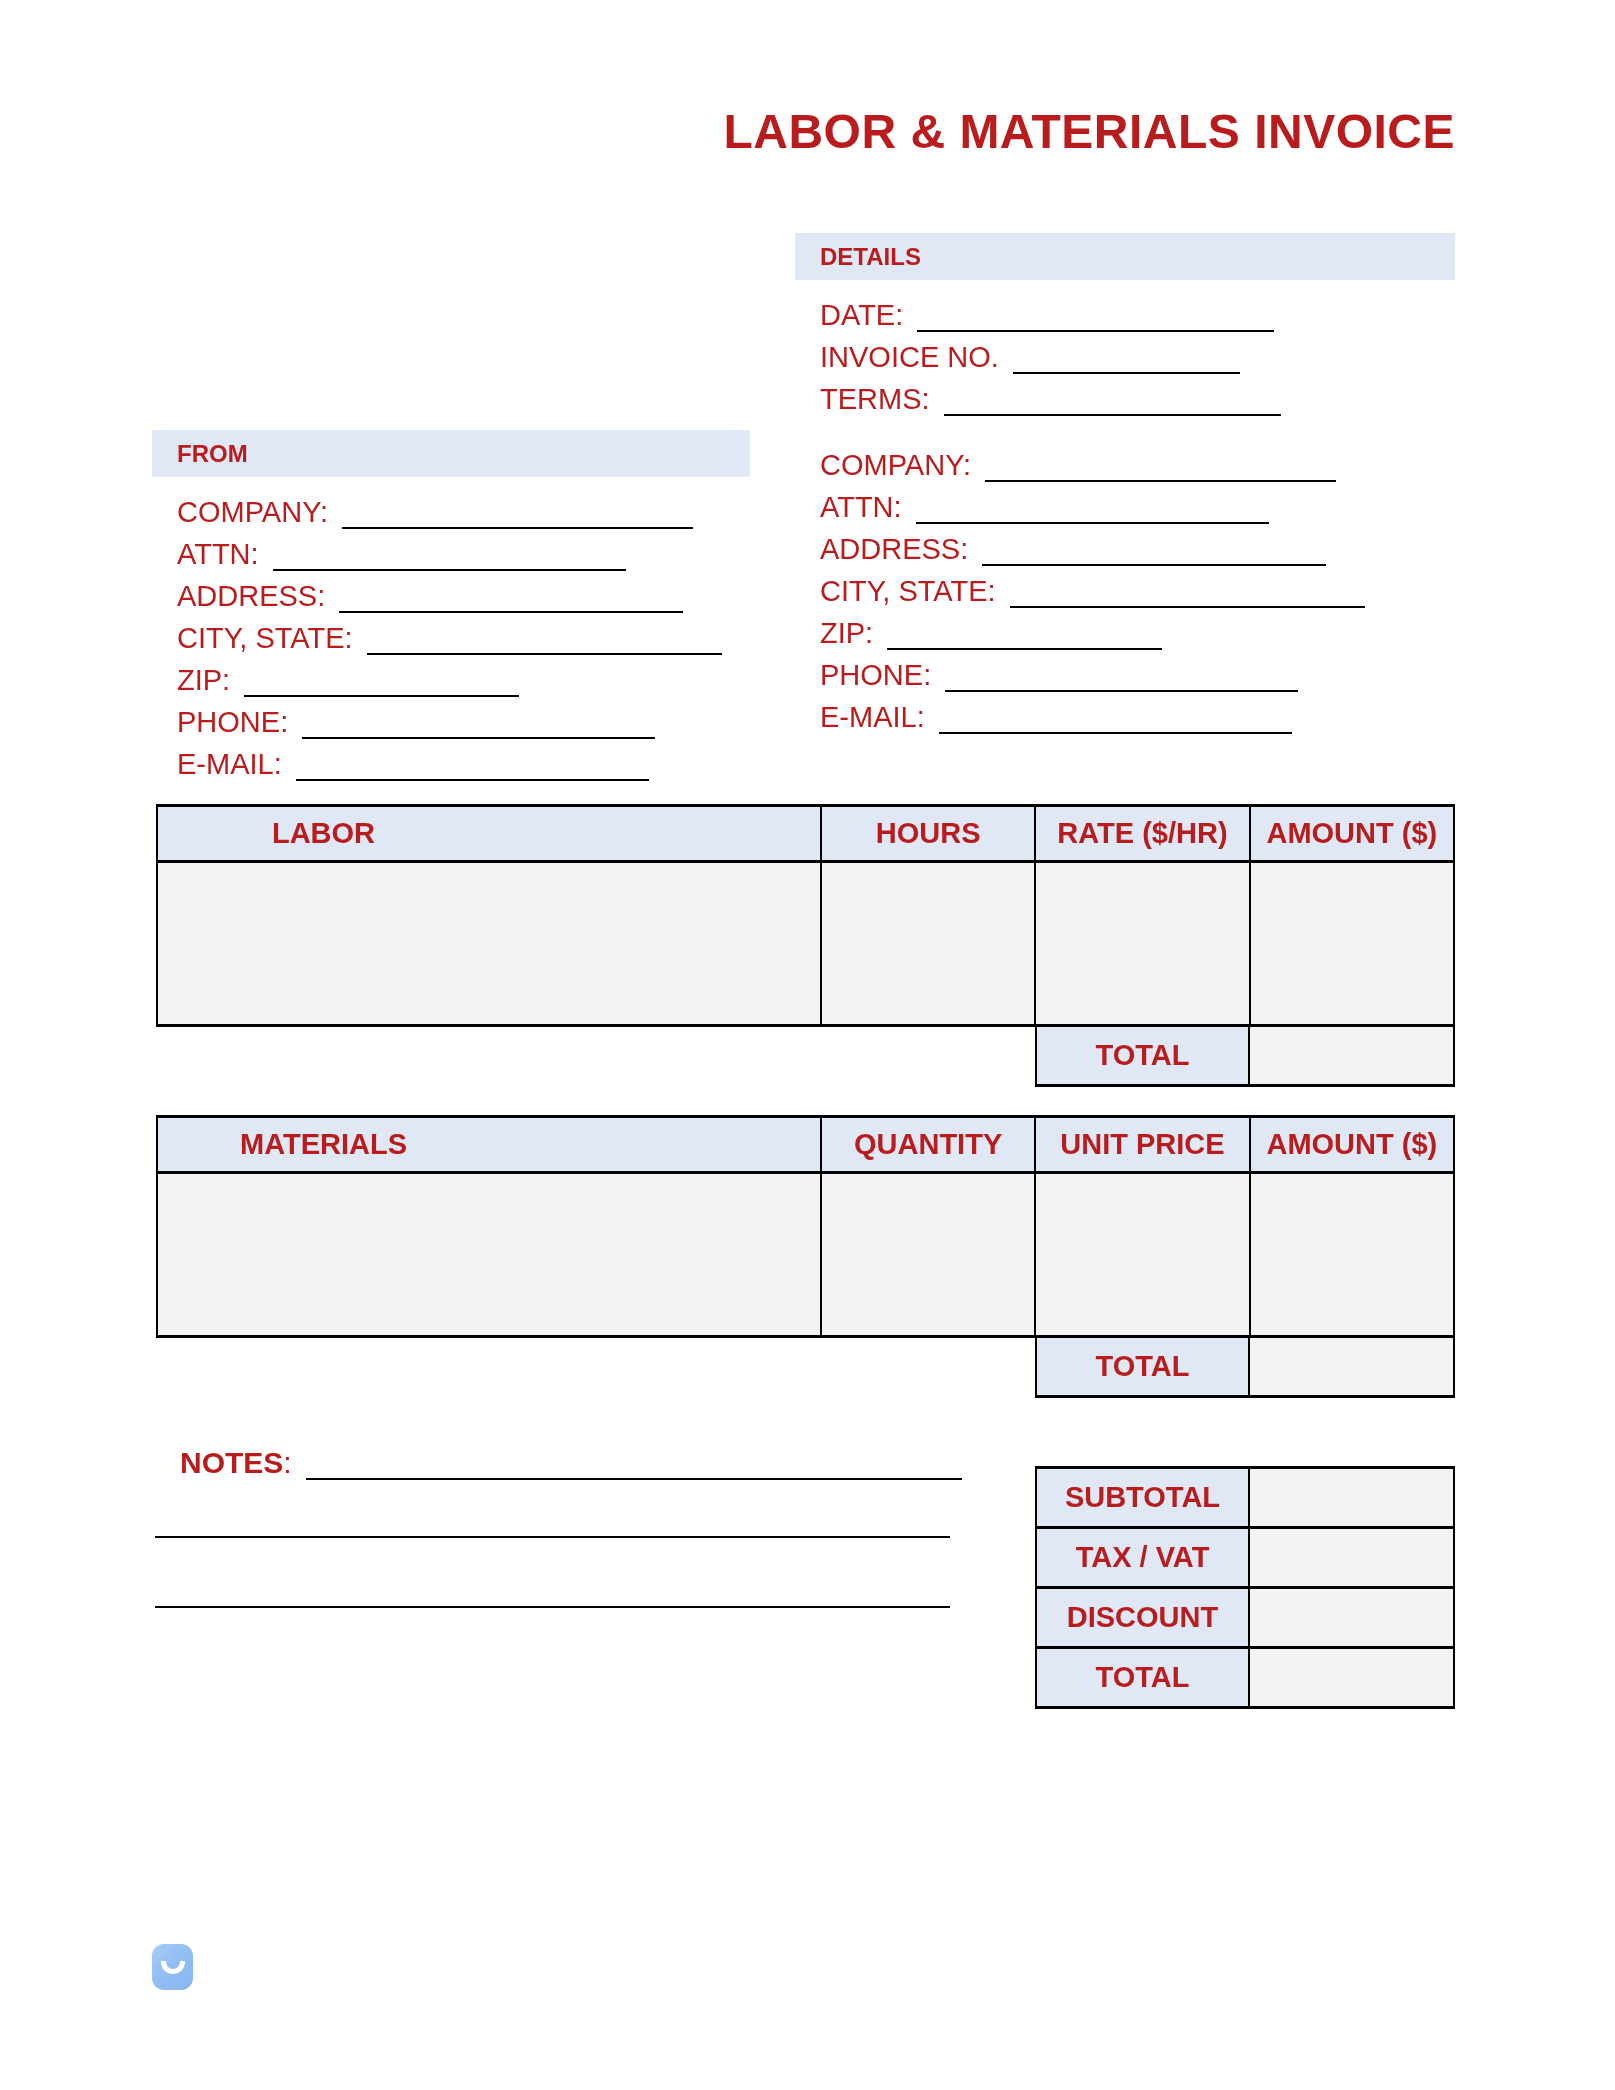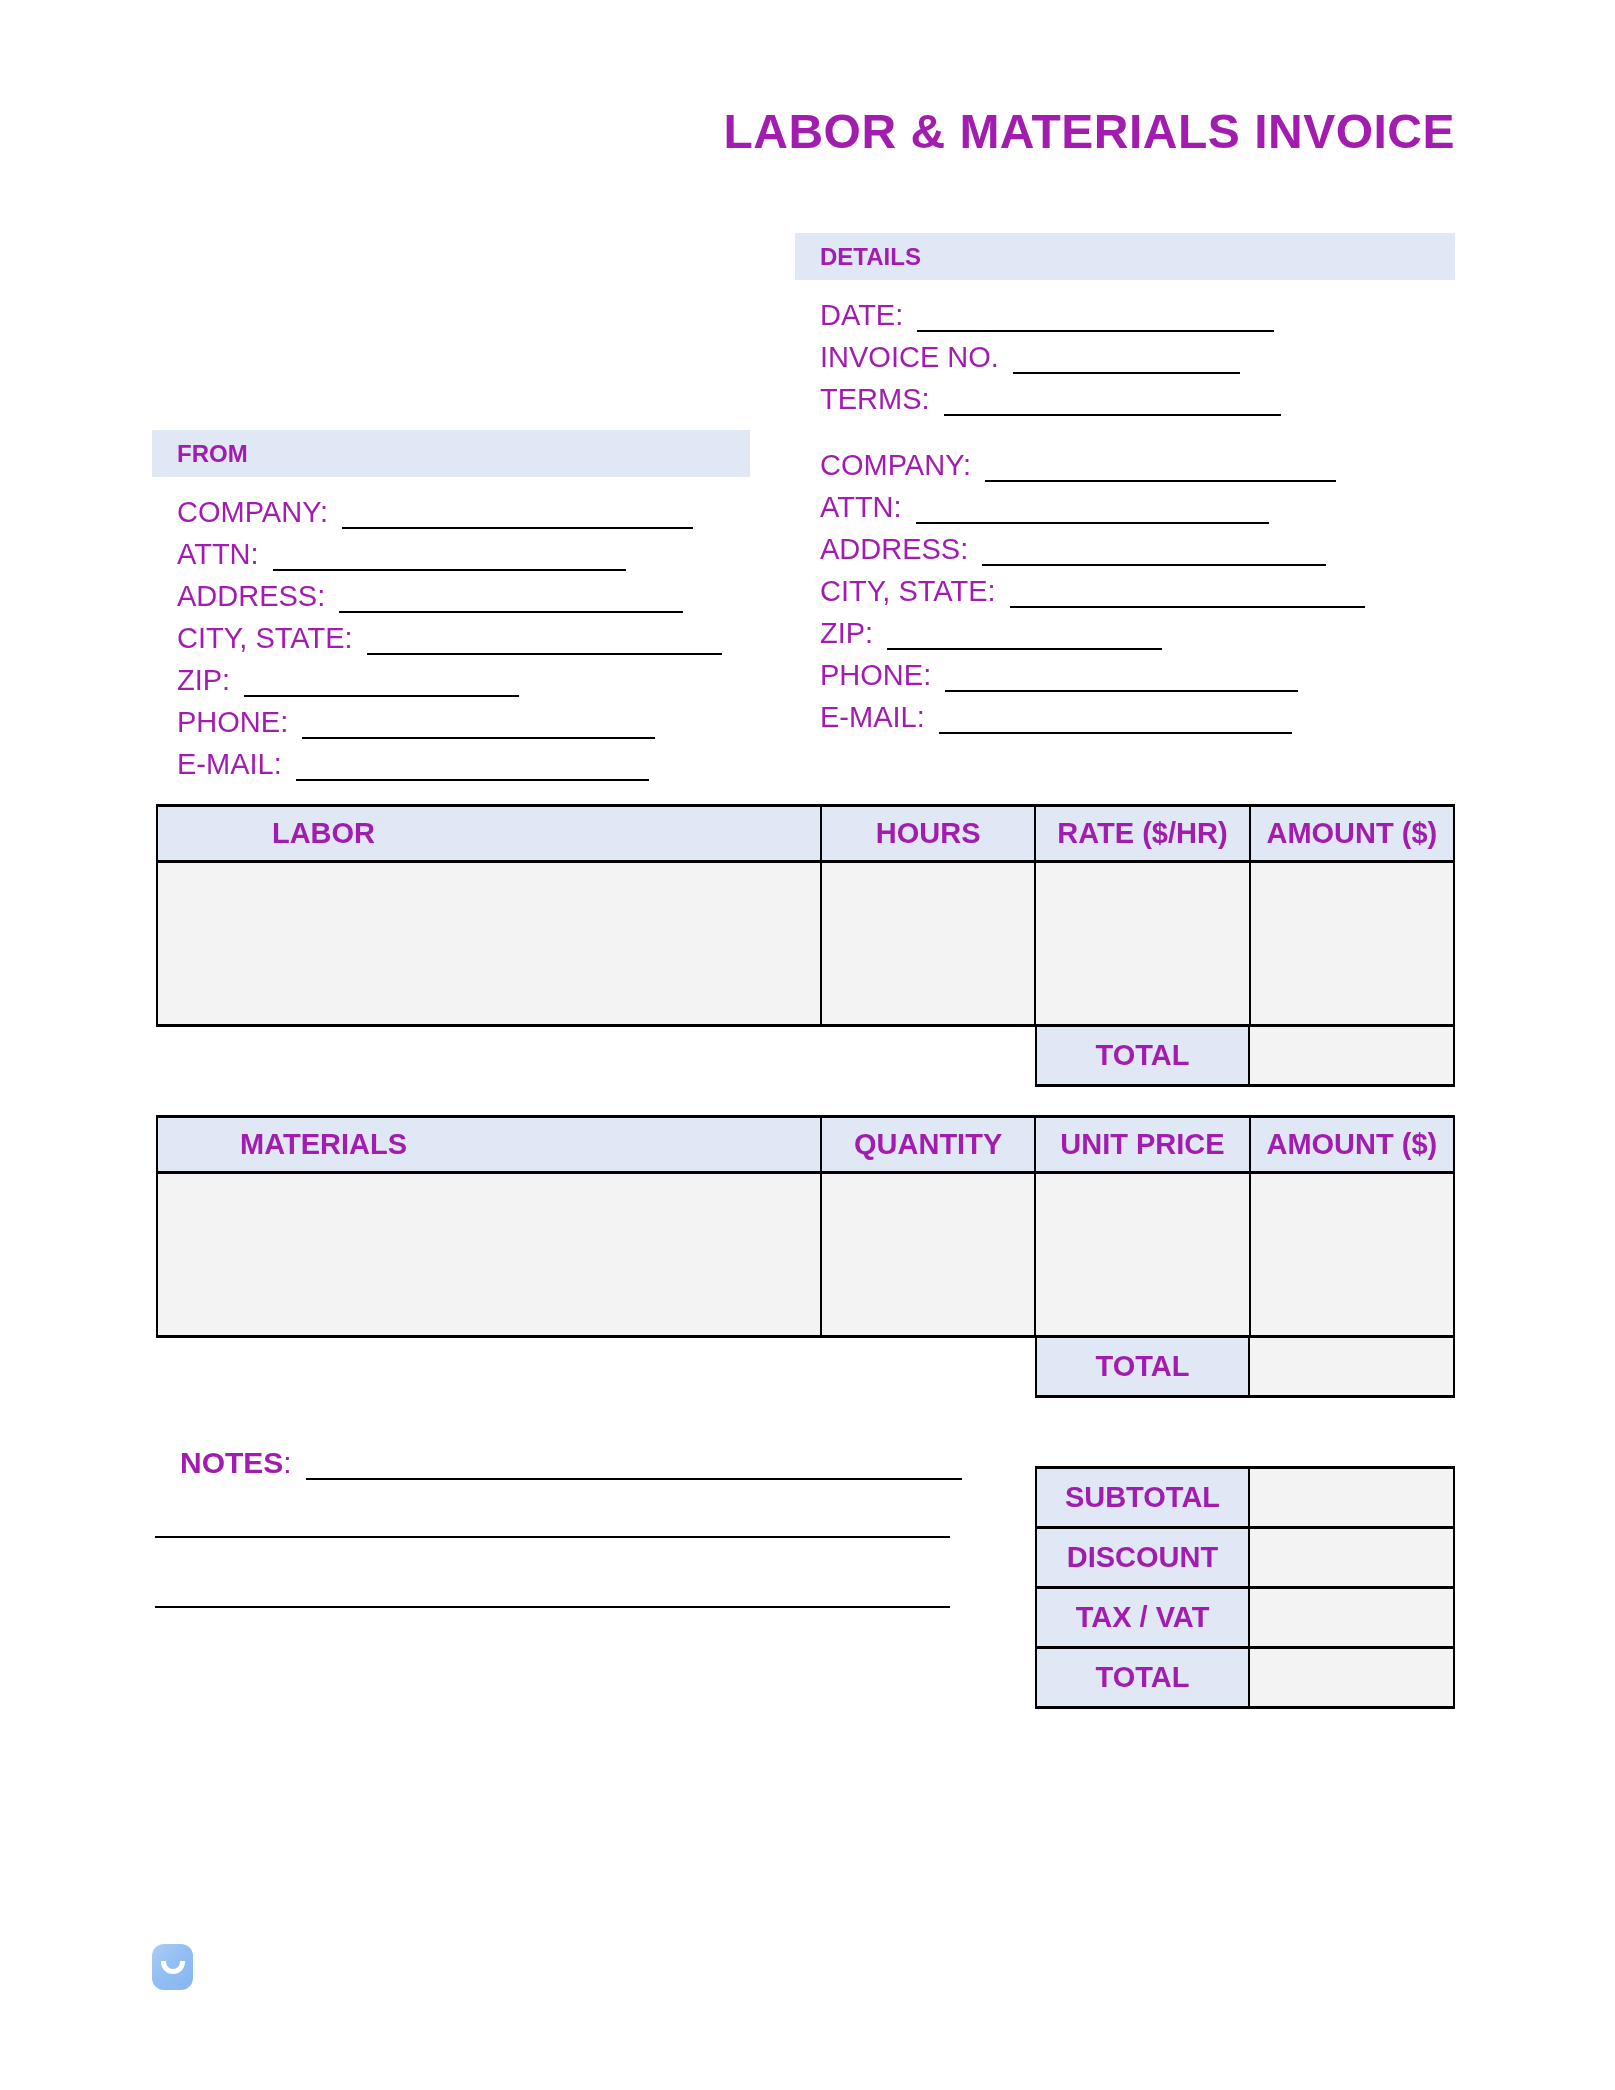--- a/index.html
+++ b/index.html
@@ -2,21 +2,21 @@
 <html><head>
 <meta charset="utf-8">
 <style>
   html,body { margin:0; padding:0; background:#ffffff; }
   * { box-sizing:border-box; }
   .page {
     position:relative;
     width:1615px; height:2090px;
     background:#ffffff;
     font-family:"Liberation Sans", sans-serif;
-    color:#a21caf;
+    color:#b91c1c;
     overflow:hidden;
   }
 
   
   .doc-title {
     position:absolute; top:104px; left:155px; width:1300px;
     text-align:right;
     font-size:48px; font-weight:bold; letter-spacing:0.5px;
     white-space:nowrap;
   }
@@ -260,25 +260,25 @@
   </div>
   <div class="notes-line nl2"></div>
   <div class="notes-line nl3"></div>
 
   <div class="summary">
     <div class="srow">
       <div class="slabel">SUBTOTAL</div>
       <div class="svalue"></div>
     </div>
     <div class="srow">
+      <div class="slabel">TAX / VAT</div>
+      <div class="svalue"></div>
+    </div>
+    <div class="srow">
       <div class="slabel">DISCOUNT</div>
-      <div class="svalue"></div>
-    </div>
-    <div class="srow">
-      <div class="slabel">TAX / VAT</div>
       <div class="svalue"></div>
     </div>
     <div class="srow">
       <div class="slabel">TOTAL</div>
       <div class="svalue"></div>
     </div>
   </div>
 
 
   <div class="logo">

